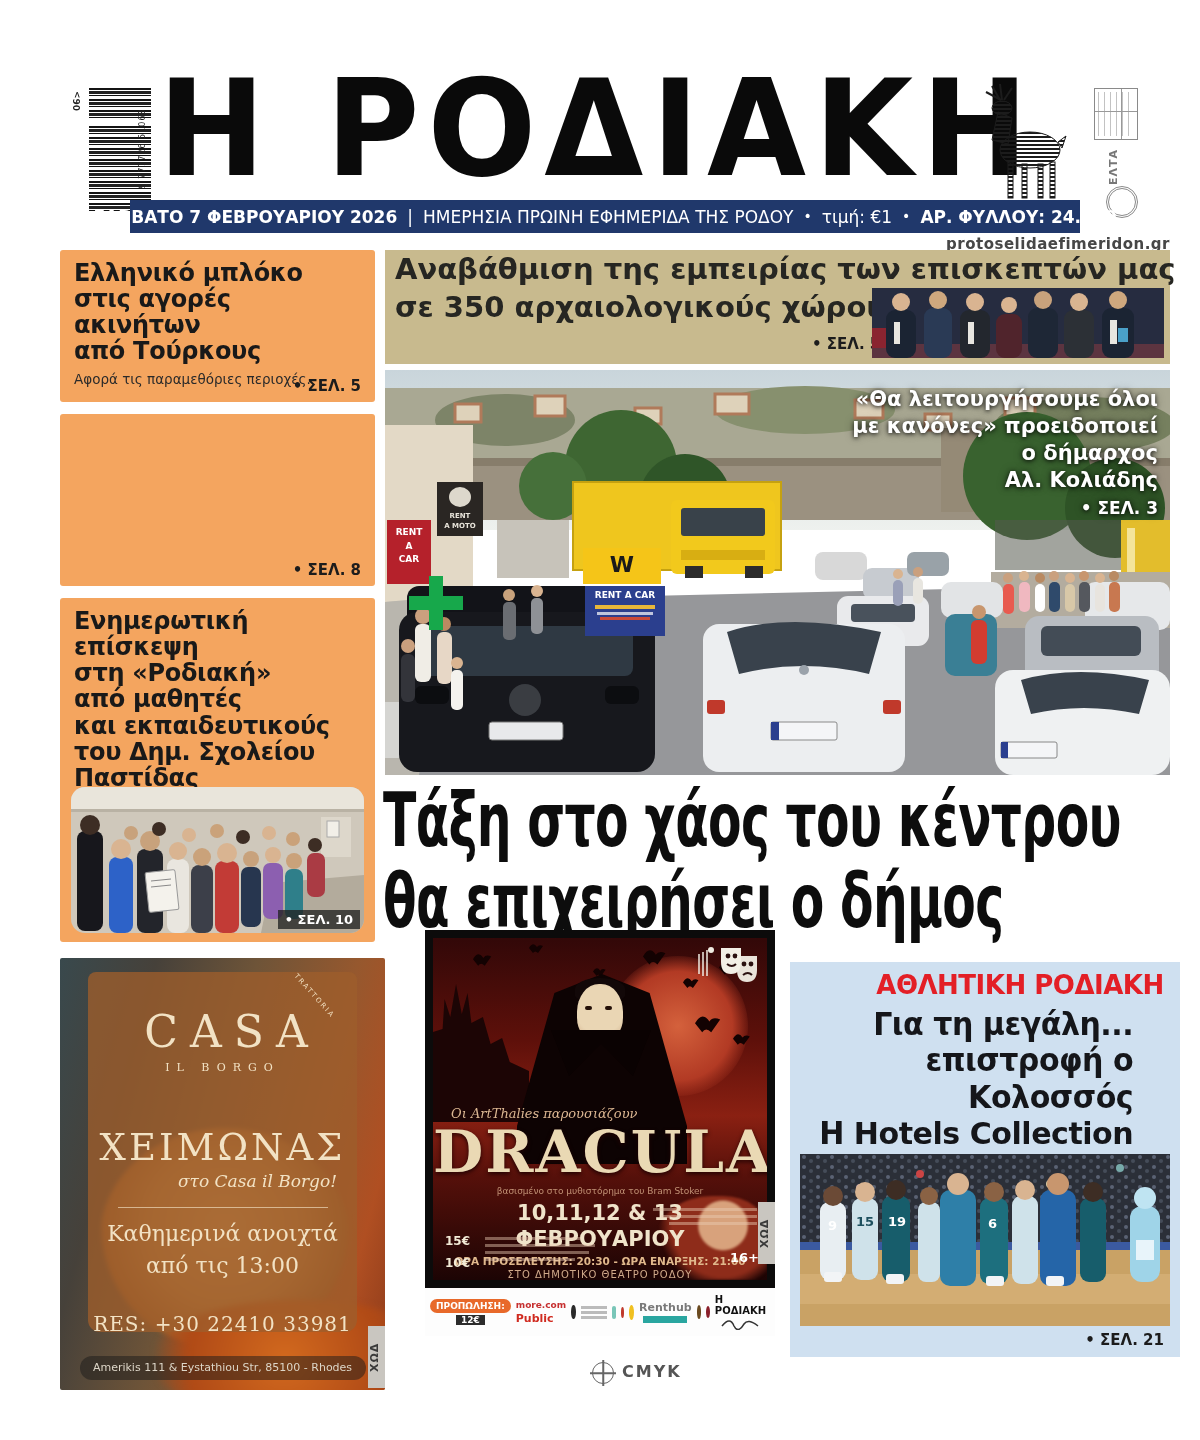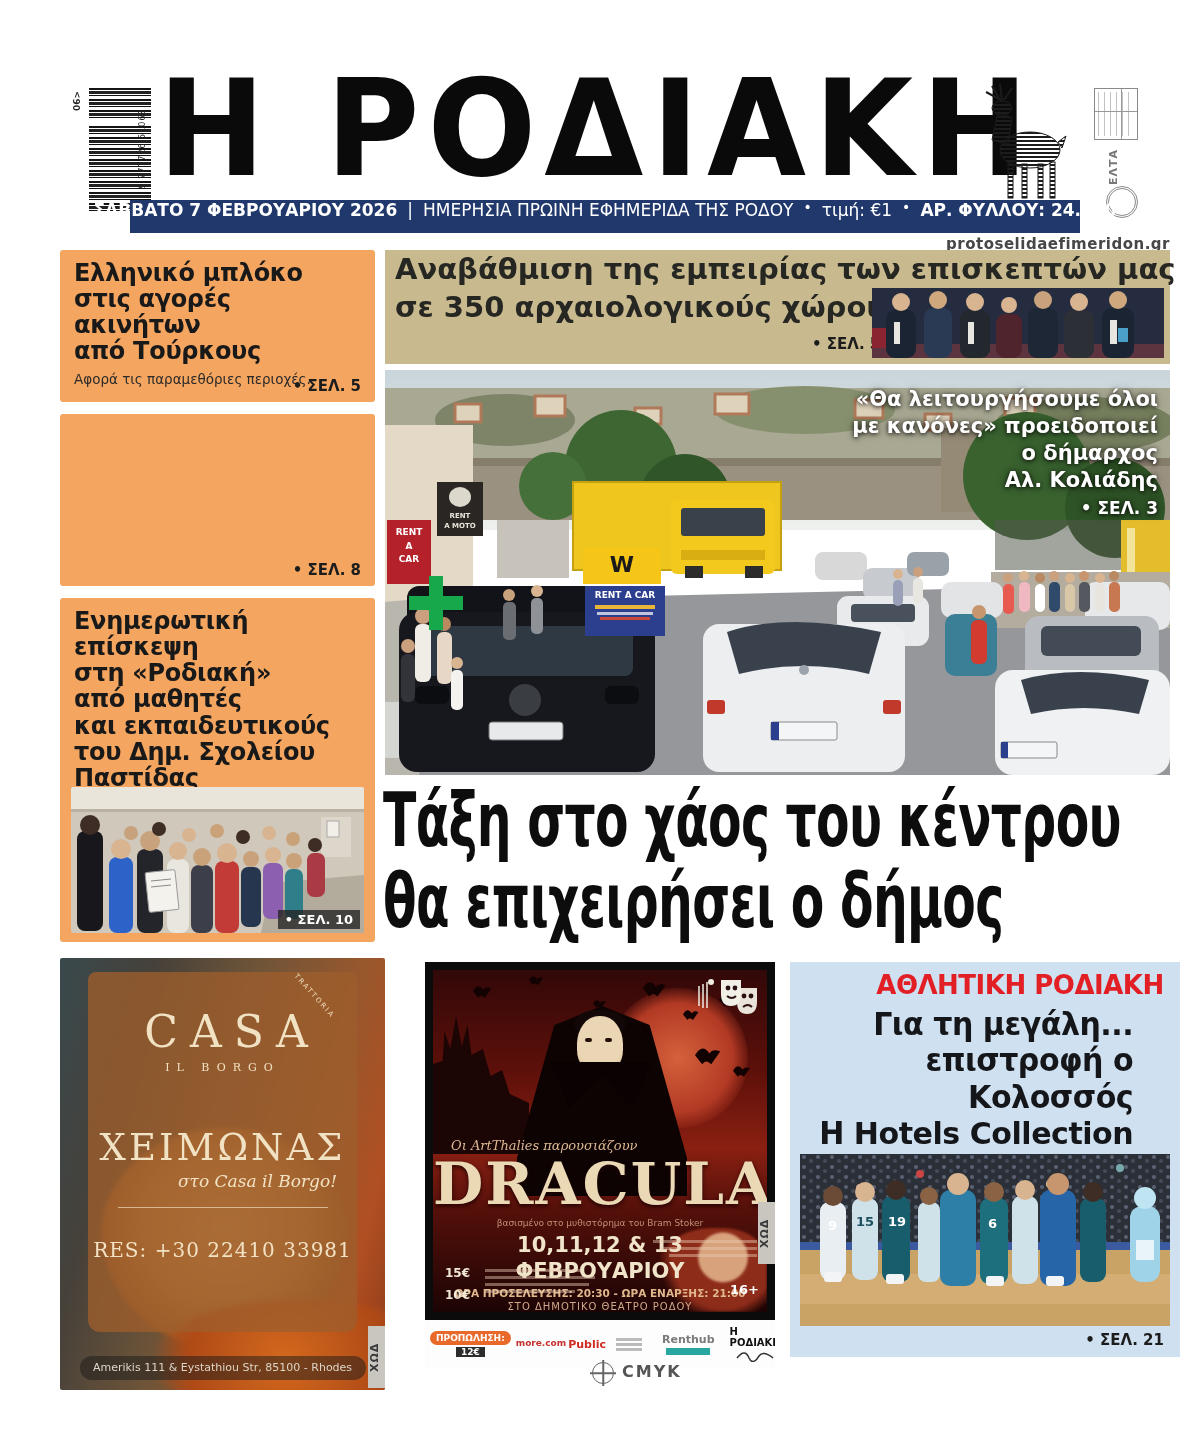--- a/index.html
+++ b/index.html
@@ -17,36 +17,36 @@
   .bc-num{position:absolute;right:-26px;top:56px;font-size:8px;letter-spacing:1px;transform:rotate(-90deg);transform-origin:center;color:#222;width:90px;text-align:center;}
   .mast-title{left:158px;top:62px;width:820px;height:140px;text-align:center;font-size:128px;line-height:130px;
               font-weight:800;letter-spacing:8px;color:#0a0a0a;white-space:nowrap;transform:scaleY(1.04);transform-origin:top center;}
   .deer{left:978px;top:84px;width:100px;height:116px;}
   .stampbox{left:1090px;top:92px;width:50px;height:42px;border:1px solid #8a8a8a;transform:rotate(-90deg);
             background:linear-gradient(180deg,transparent 30%,#999 30%,#999 32%,transparent 32%,transparent 62%,#999 62%,#999 64%,transparent 64%),
                        linear-gradient(90deg,transparent 55%,#999 55%,#999 57%,transparent 57%);}
   .stampbox .tl{position:absolute;inset:3px;background:repeating-linear-gradient(180deg,#9a9a9a 0 1px,transparent 1px 6px);opacity:.6;}
   .elta{left:1102px;top:150px;width:40px;height:30px;transform:rotate(-90deg);color:#777;font-size:11px;font-weight:bold;letter-spacing:1px;}
   .elta-ring{left:1106px;top:186px;width:26px;height:26px;border:3px double #8a8a8a;border-radius:50%;}
-  .datebar{left:130px;top:200px;width:950px;height:33px;background:#20386b;color:#fff;display:flex;align-items:flex-start;
+  .datebar{left:130px;top:200px;width:950px;height:33px;background:#20386b;color:#fff;display:flex;align-items:center;
            justify-content:center;gap:10px;font-size:17px;white-space:nowrap;}
   .datebar .b{font-weight:bold;}
   .datebar .dot{font-size:14px;position:relative;top:-1px;}
   .watermark{left:820px;top:235px;width:350px;text-align:right;font-size:15px;font-weight:bold;color:#474747;letter-spacing:.5px;}
 
   
   .obox{left:60px;width:315px;background:#f4a55f;border-radius:3px;box-sizing:border-box;padding:10px 14px;}
   .obox .t{font-weight:bold;font-size:24px;line-height:1.09;color:#191919;letter-spacing:-.3px;}
   .obox .s{font-size:13.5px;color:#2a2a2a;margin-top:6px;}
   .pref{font-size:15px;font-weight:bold;color:#1c1c1c;}
   .obox .pr{position:absolute;right:14px;bottom:7px;}
   .box1{top:250px;height:152px;}
   .box2{top:414px;height:172px;}
   .box3{top:598px;height:344px;}
-  .box3 .photo{position:absolute;left:11px;right:11px;bottom:9px;height:146px;border-radius:2px;overflow:hidden;}
+  .box3 .photo{position:absolute;left:11px;right:11px;bottom:9px;height:146px;border-radius:14px;overflow:hidden;}
   .box3 .photo .pr{position:absolute;right:4px;bottom:4px;background:rgba(35,35,35,.78);color:#fff;padding:2px 7px;font-size:13px;}
 
   
   .tanbox{left:385px;top:250px;width:785px;height:114px;background:#c8ba8e;}
   .ts-l1{left:10px;top:2px;width:770px;font-size:29px;font-weight:bold;color:#262622;white-space:nowrap;}
   .ts-l2{left:10px;top:40px;font-size:29px;font-weight:bold;color:#262622;white-space:nowrap;}
   .ts-sub{left:10px;top:84px;font-size:16px;color:#3d392a;}
   .ts-ref{left:427px;top:85px;}
   .ts-photo{left:487px;top:38px;width:292px;height:70px;overflow:hidden;}
 
@@ -79,21 +79,21 @@
   .casa .hours{font-size:22px;line-height:1.45;}
   .casa .res{margin-top:30px;font-size:20px;letter-spacing:1px;}
   .casa .addr{position:absolute;left:50%;transform:translateX(-50%);bottom:10px;width:286px;height:24px;border-radius:12px;
         background:rgba(25,25,25,.5);color:#ddd6c8;font-size:11px;line-height:24px;text-align:center;font-family:"DejaVu Sans",sans-serif;margin-top:24px;}
   .sidetag{width:17px;background:#c9c6c0;color:#3a3a3a;font-size:11px;font-weight:bold;
            writing-mode:vertical-rl;transform:rotate(180deg);text-align:center;letter-spacing:1px;}
   .casatag{left:368px;top:1326px;height:62px;}
   .dractag{left:758px;top:1202px;height:62px;}
 
   
-  .drac{left:425px;top:962px;width:292px;}
+  .drac{left:425px;top:930px;width:292px;}
   .dp-scene{position:relative;width:334px;height:342px;border:8px solid #0c0b0b;overflow:hidden;
         background:linear-gradient(180deg,#320808 0%,#5e100a 30%,#8a2012 52%,#55100a 70%,#1c0404 100%);}
   .dp-moon{position:absolute;left:175px;top:18px;width:140px;height:140px;border-radius:50%;
         background:radial-gradient(circle,#d4613c 0%,#b23a24 55%,rgba(120,25,12,0) 74%);}
   .dp-castle{position:absolute;left:0;top:34px;width:96px;height:150px;background:#1c0505;
         clip-path:polygon(0 100%,0 40%,10% 38%,12% 18%,18% 30%,24% 8%,30% 28%,36% 14%,40% 34%,52% 30%,60% 48%,72% 44%,80% 60%,100% 66%,100% 100%);}
   .dp-cloak{position:absolute;left:84px;top:36px;width:170px;height:190px;background:#0d0303;
         clip-path:polygon(50% 0,78% 10%,100% 80%,100% 100%,0 100%,0 80%,22% 10%);}
   .dp-face{position:absolute;left:144px;top:46px;width:46px;height:58px;border-radius:48% 48% 42% 42%;
         background:radial-gradient(circle at 50% 45%,#ead6b4 0 60%,#c8a37e 100%);}
@@ -445,20 +445,22 @@
   <div class="abs casa">
     <div class="pizza"></div>
     <div class="dish"></div>
     <div class="panel">
       <div class="arc">TRATTORIA</div>
       <div class="brand">CASA</div>
       <div class="subbrand">IL BORGO</div>
       <div class="season">ΧΕΙΜΩΝΑΣ</div>
       <div class="tag">στο Casa il Borgo!</div>
       <div class="hr"></div>
+      <div class="hours ml">Καθημερινά ανοιχτά
+από τις 13:00</div>
       <div class="res">RES: +30 22410 33981</div>
     </div>
     <div class="addr">Amerikis 111 &amp; Eystathiou Str, 85100 - Rhodes</div>
   </div>
   <div class="abs sidetag casatag">ΧΩΔ</div>
 
   <div class="abs drac">
     <div class="dp-scene">
       <div class="dp-moon"></div>
       <div class="dp-castle"></div>
@@ -510,21 +512,21 @@
       <div class="dp-bar" style="left:52px;top:320px;width:90px;"></div>
       <div class="dp-bar" style="right:10px;top:270px;width:104px;"></div>
       <div class="dp-bar" style="right:10px;top:277px;width:96px;"></div>
       <div class="dp-bar" style="right:10px;top:284px;width:88px;"></div>
     </div>
     <div class="dp-sponsors">
       <div style="display:flex;flex-direction:column;gap:2px;align-items:center;">
         <span class="sp-pill">ΠΡΟΠΩΛΗΣΗ:</span>
         <span class="sp-sm" style="background:#2c2c2c;color:#fff;padding:0 5px;">12€</span>
       </div>
-      <div style="display:flex;flex-direction:row;gap:2px;align-items:flex-start;">
+      <div style="display:flex;flex-direction:column;gap:2px;align-items:flex-start;">
         <span class="sp-sm" style="color:#c62f2f;">more.com</span>
         <span class="sp-sm" style="color:#d02b20;font-size:11px;">Public</span>
       </div>
       <span class="logo-dot" style="width:14px;height:14px;background:#2a2a2a;"></span>
       <div class="sp-bars">
           <i></i>
           <i></i>
           <i></i>
         </div>
       <span class="logo-dot" style="width:13px;height:13px;background:#79c6b8;border-radius:2px;"></span>

